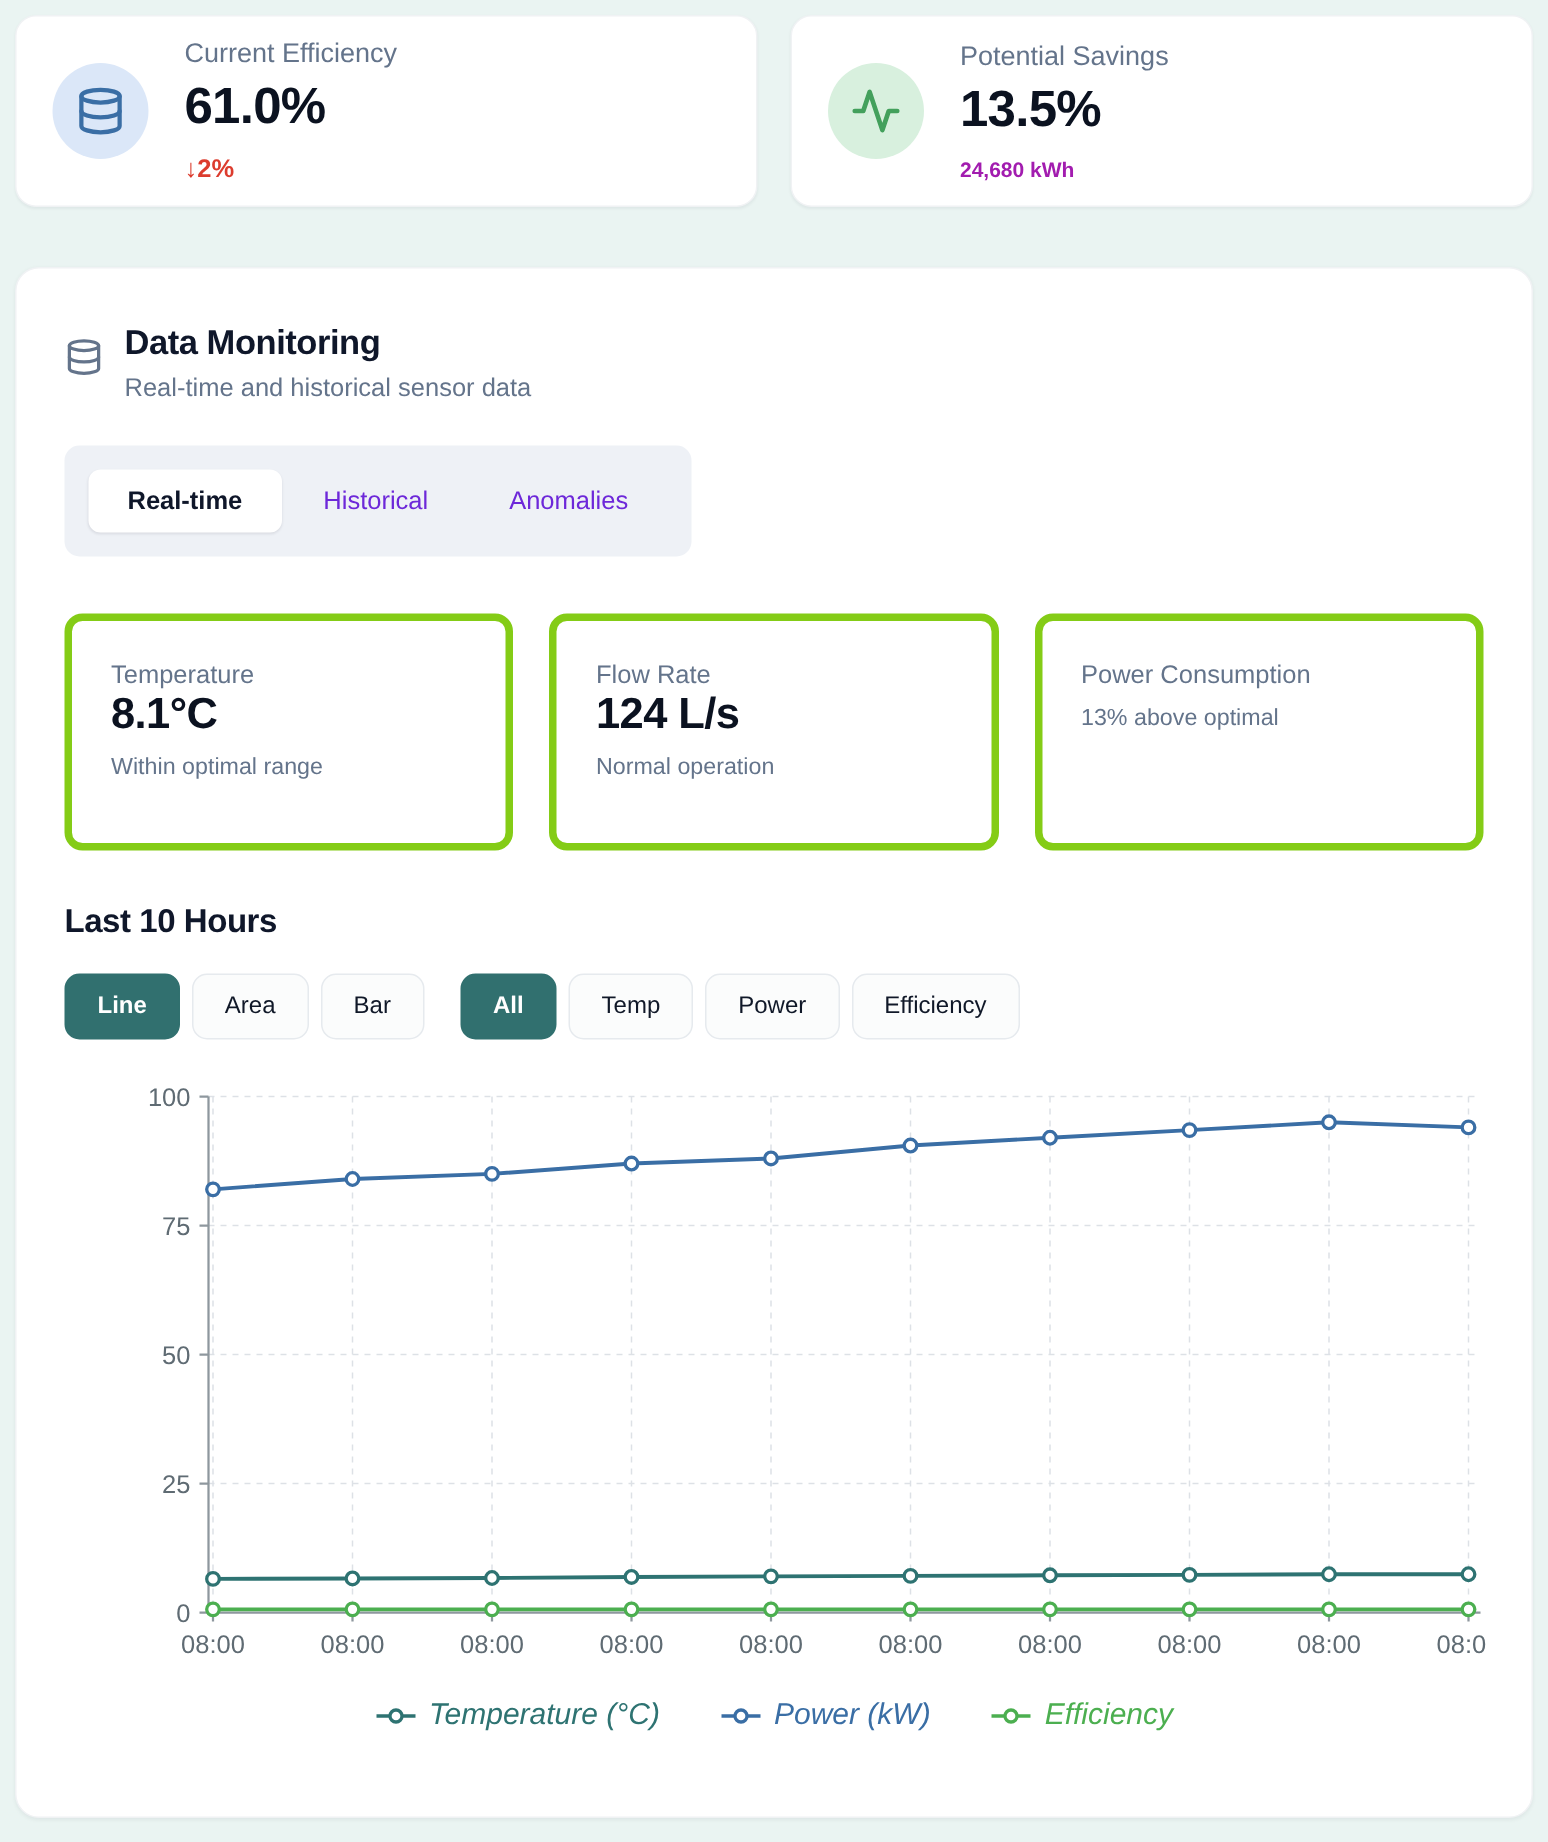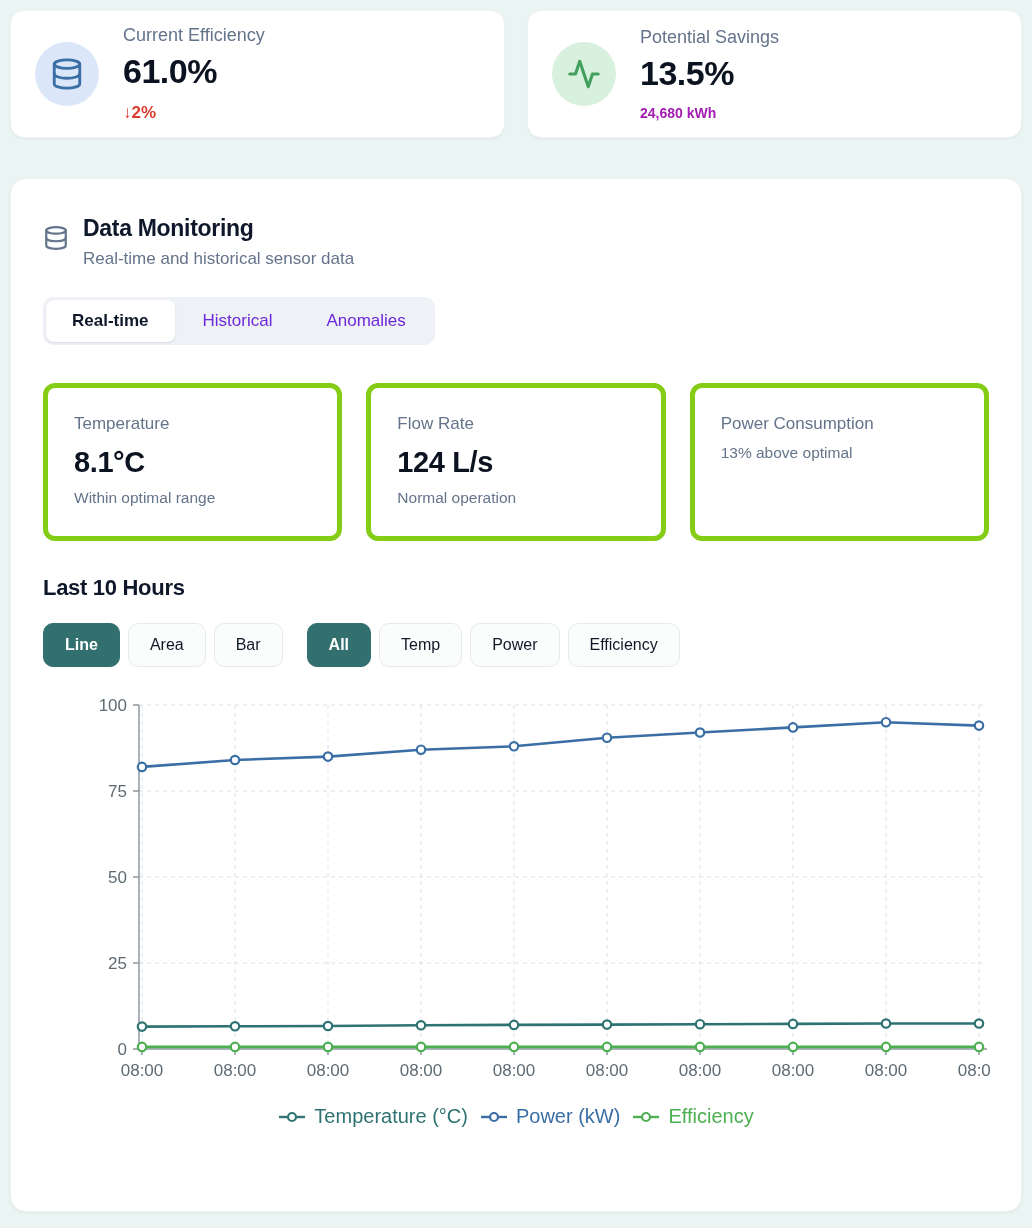--- a/index.html
+++ b/index.html
@@ -40,60 +40,60 @@
     padding:36px 32px 44px 32px;
     height:1034px;
   }
   .card-header { display:flex; gap:14px; align-items:flex-start; }
   .card-header .hdr-icon { margin-top:8px; }
   .card-title { font-size:23px; font-weight:800; letter-spacing:-0.3px; }
   .card-subtitle { font-size:17px; color:#64748b; margin-top:7px; }
 
   .tab-bar {
     display:inline-flex; background:#eef1f6; border-radius:10px;
-    padding:3px; margin-top:28px; gap:2px;justify-content:space-between;
+    padding:16px; margin-top:28px; gap:2px;justify-content:space-between;
   }
   .tab {
     border:none; background:transparent; cursor:pointer;
     font-family:inherit; font-size:17px; color:#6d28d9;
     padding:11px 26px; border-radius:8px;
   }
   .tab.active {
     background:#fff; color:#0f172a; font-weight:700;
     box-shadow:0 1px 2px rgba(16,24,40,.10);
   }
 
   .metric-row { display:grid; grid-template-columns:1fr 1fr 1fr; gap:24px; margin-top:38px; }
   .metric-card {
     border:5px solid #84cc16; border-radius:12px; background:#fff;
     padding:26px 26px; height:158px;
   }
   .metric-label { color:#64748b; font-size:17px; }
-  .metric-value { font-size:29px; font-weight:800; letter-spacing:-0.4px; margin-top:12px; color:#0b1220; }
+  .metric-value { font-size:29px; font-weight:800; letter-spacing:-0.4px; color:#0b1220; }
   .metric-status { color:#64748b; font-size:15.5px; margin-top:10px; }
 
   .section-title { font-size:22px; font-weight:700; margin-top:34px; letter-spacing:-0.3px; }
 
   .btn-row { display:flex; gap:8px; margin-top:22px; }
   .btn-group { display:flex; gap:8px; }
   .group-gap { width:8px; }
   .chart-btn {
     font-family:inherit; font-size:16px; cursor:pointer;
     background:#fbfcfc; color:#101828;
     border:1px solid #e6eaee; border-radius:10px;
     padding:13px 21px; line-height:1;
   }
   .chart-btn.active {
     background:#31706f; color:#fff; border-color:#31706f; font-weight:600;
   }
 
   .chart-wrap { margin-top:18px; }
   .legend-row {
     display:flex; justify-content:center; align-items:center;
-    gap:12px; margin-top:16px;
+    gap:40px; margin-top:16px;font-style:italic;
   }
   .legend-item { display:flex; align-items:center; gap:8px; font-size:20px; }
 </style>
 </head>
 <body>
 
 <div class="top-row">
   <div class="stat-card">
     <div class="stat-icon blue">
       <svg width="34" height="34" viewBox="0 0 24 24" fill="none" stroke="#3a6ea5" stroke-width="2" stroke-linecap="round" stroke-linejoin="round">

